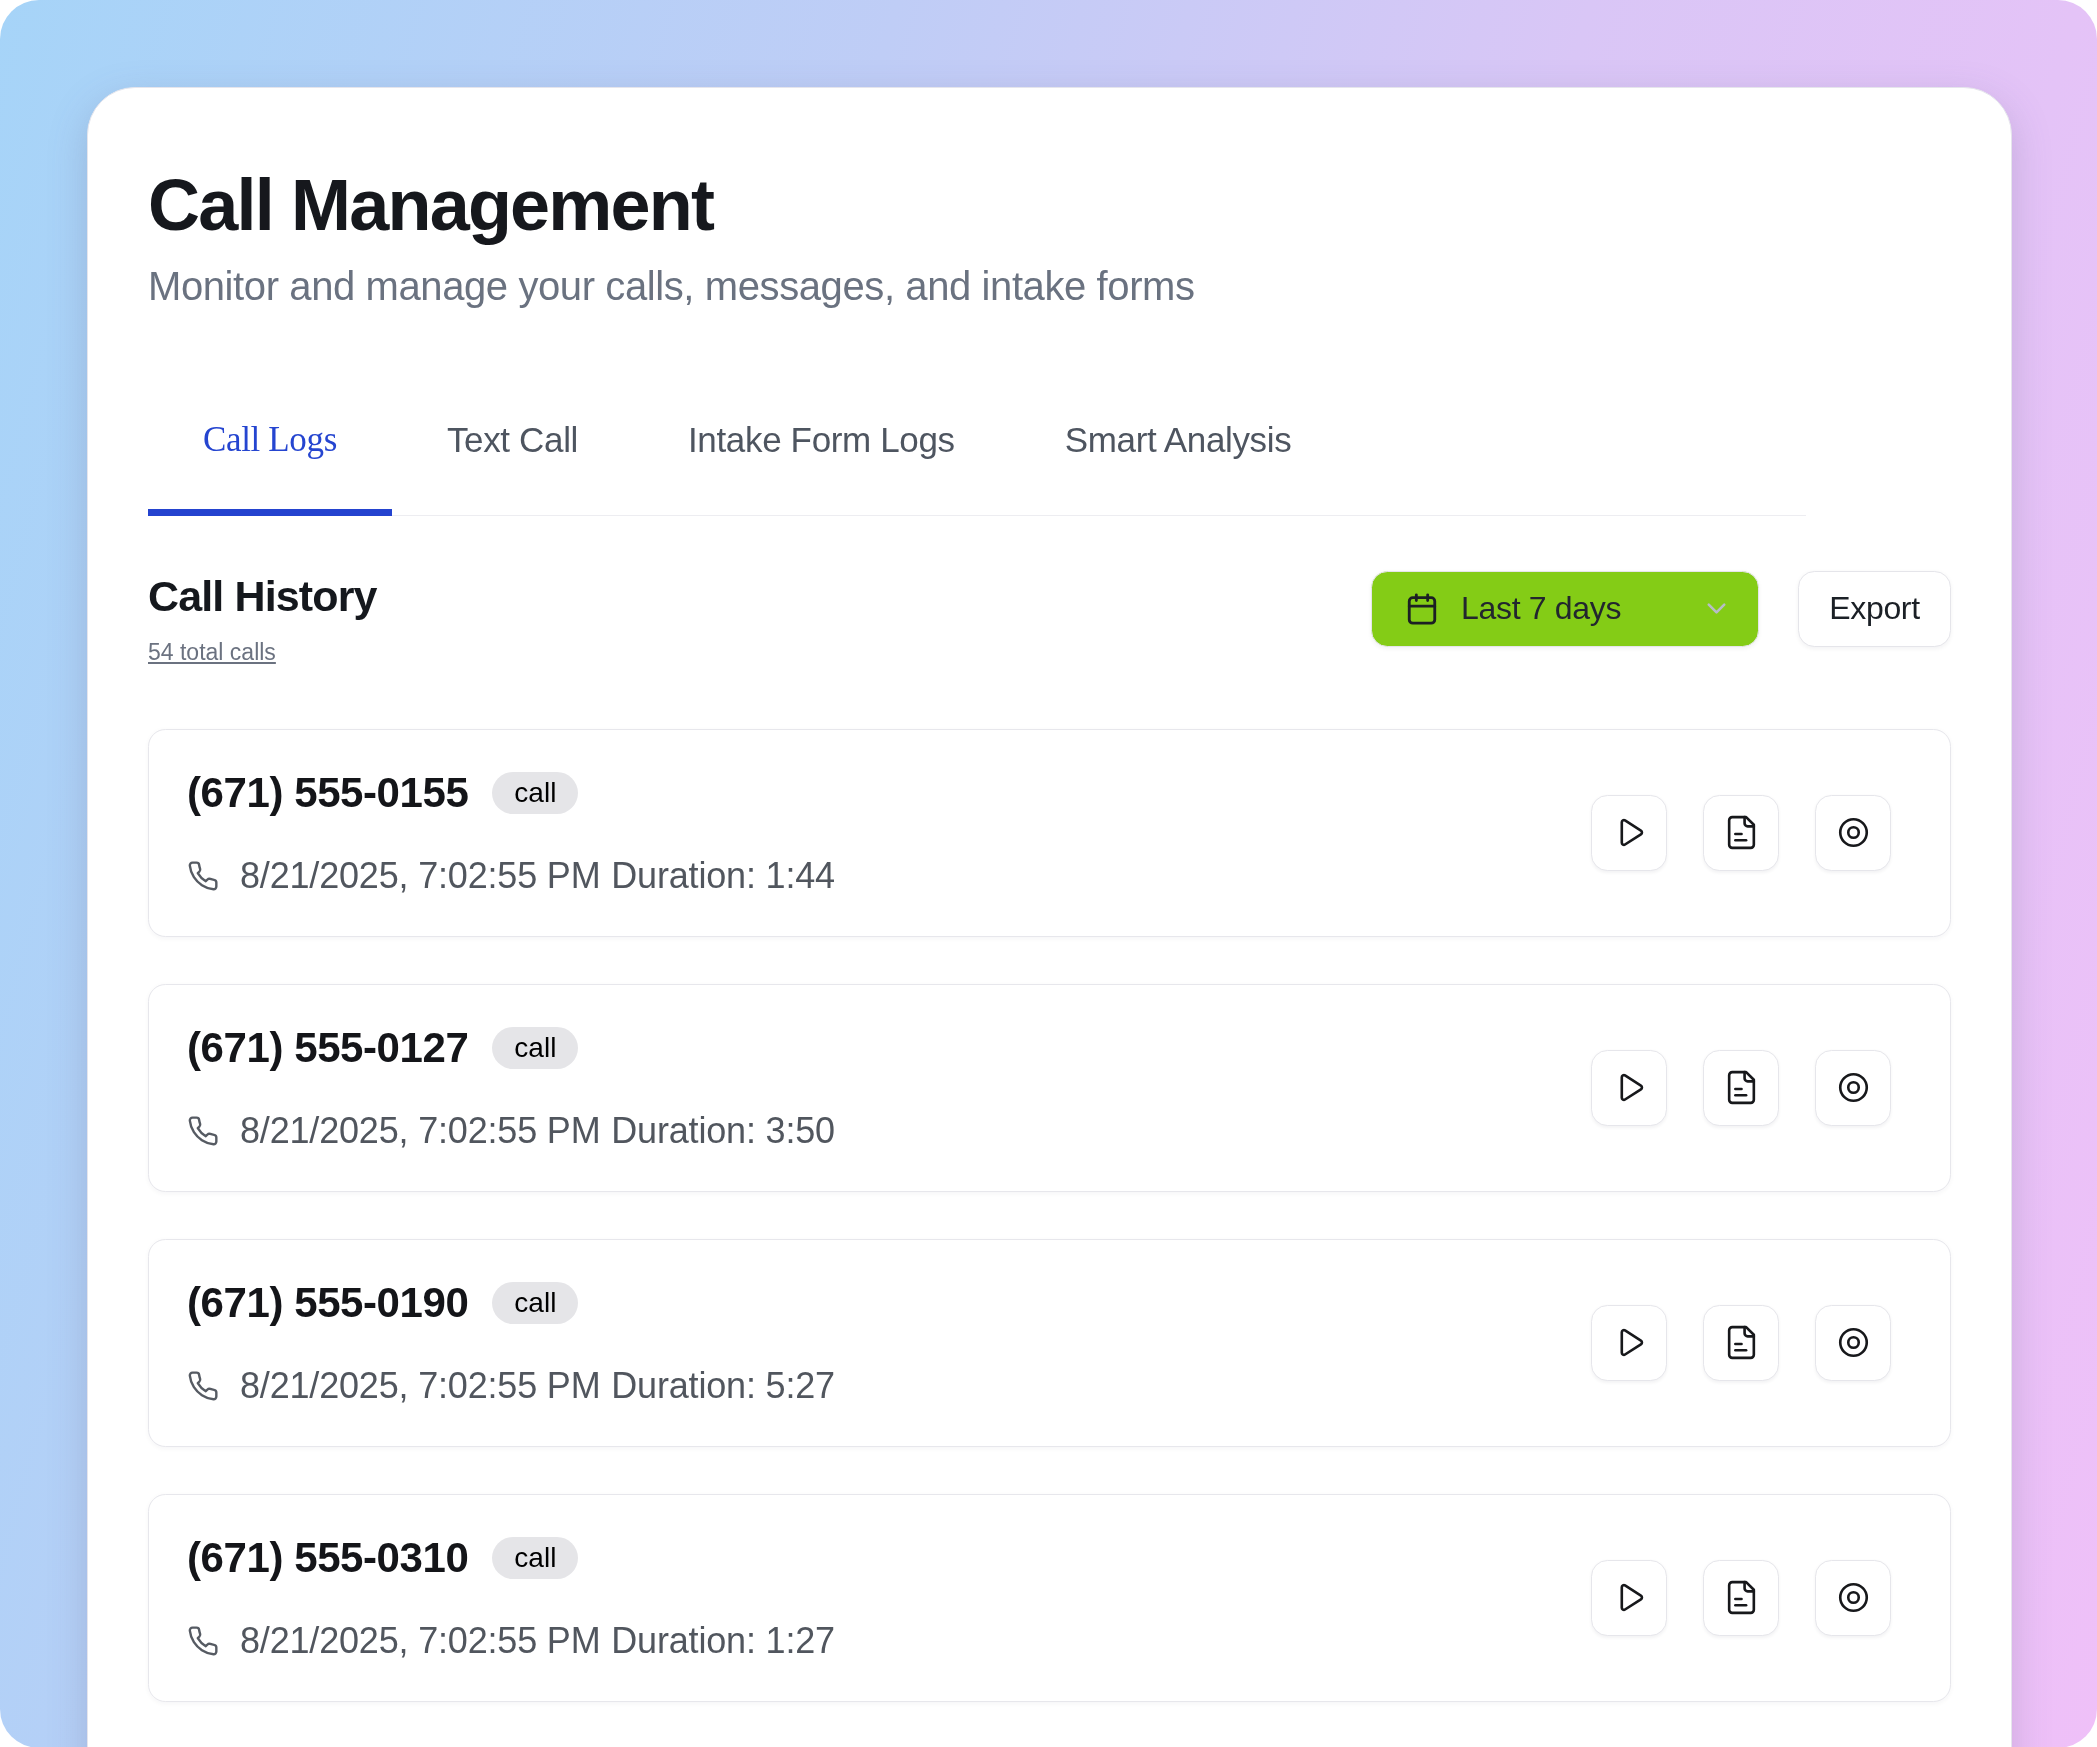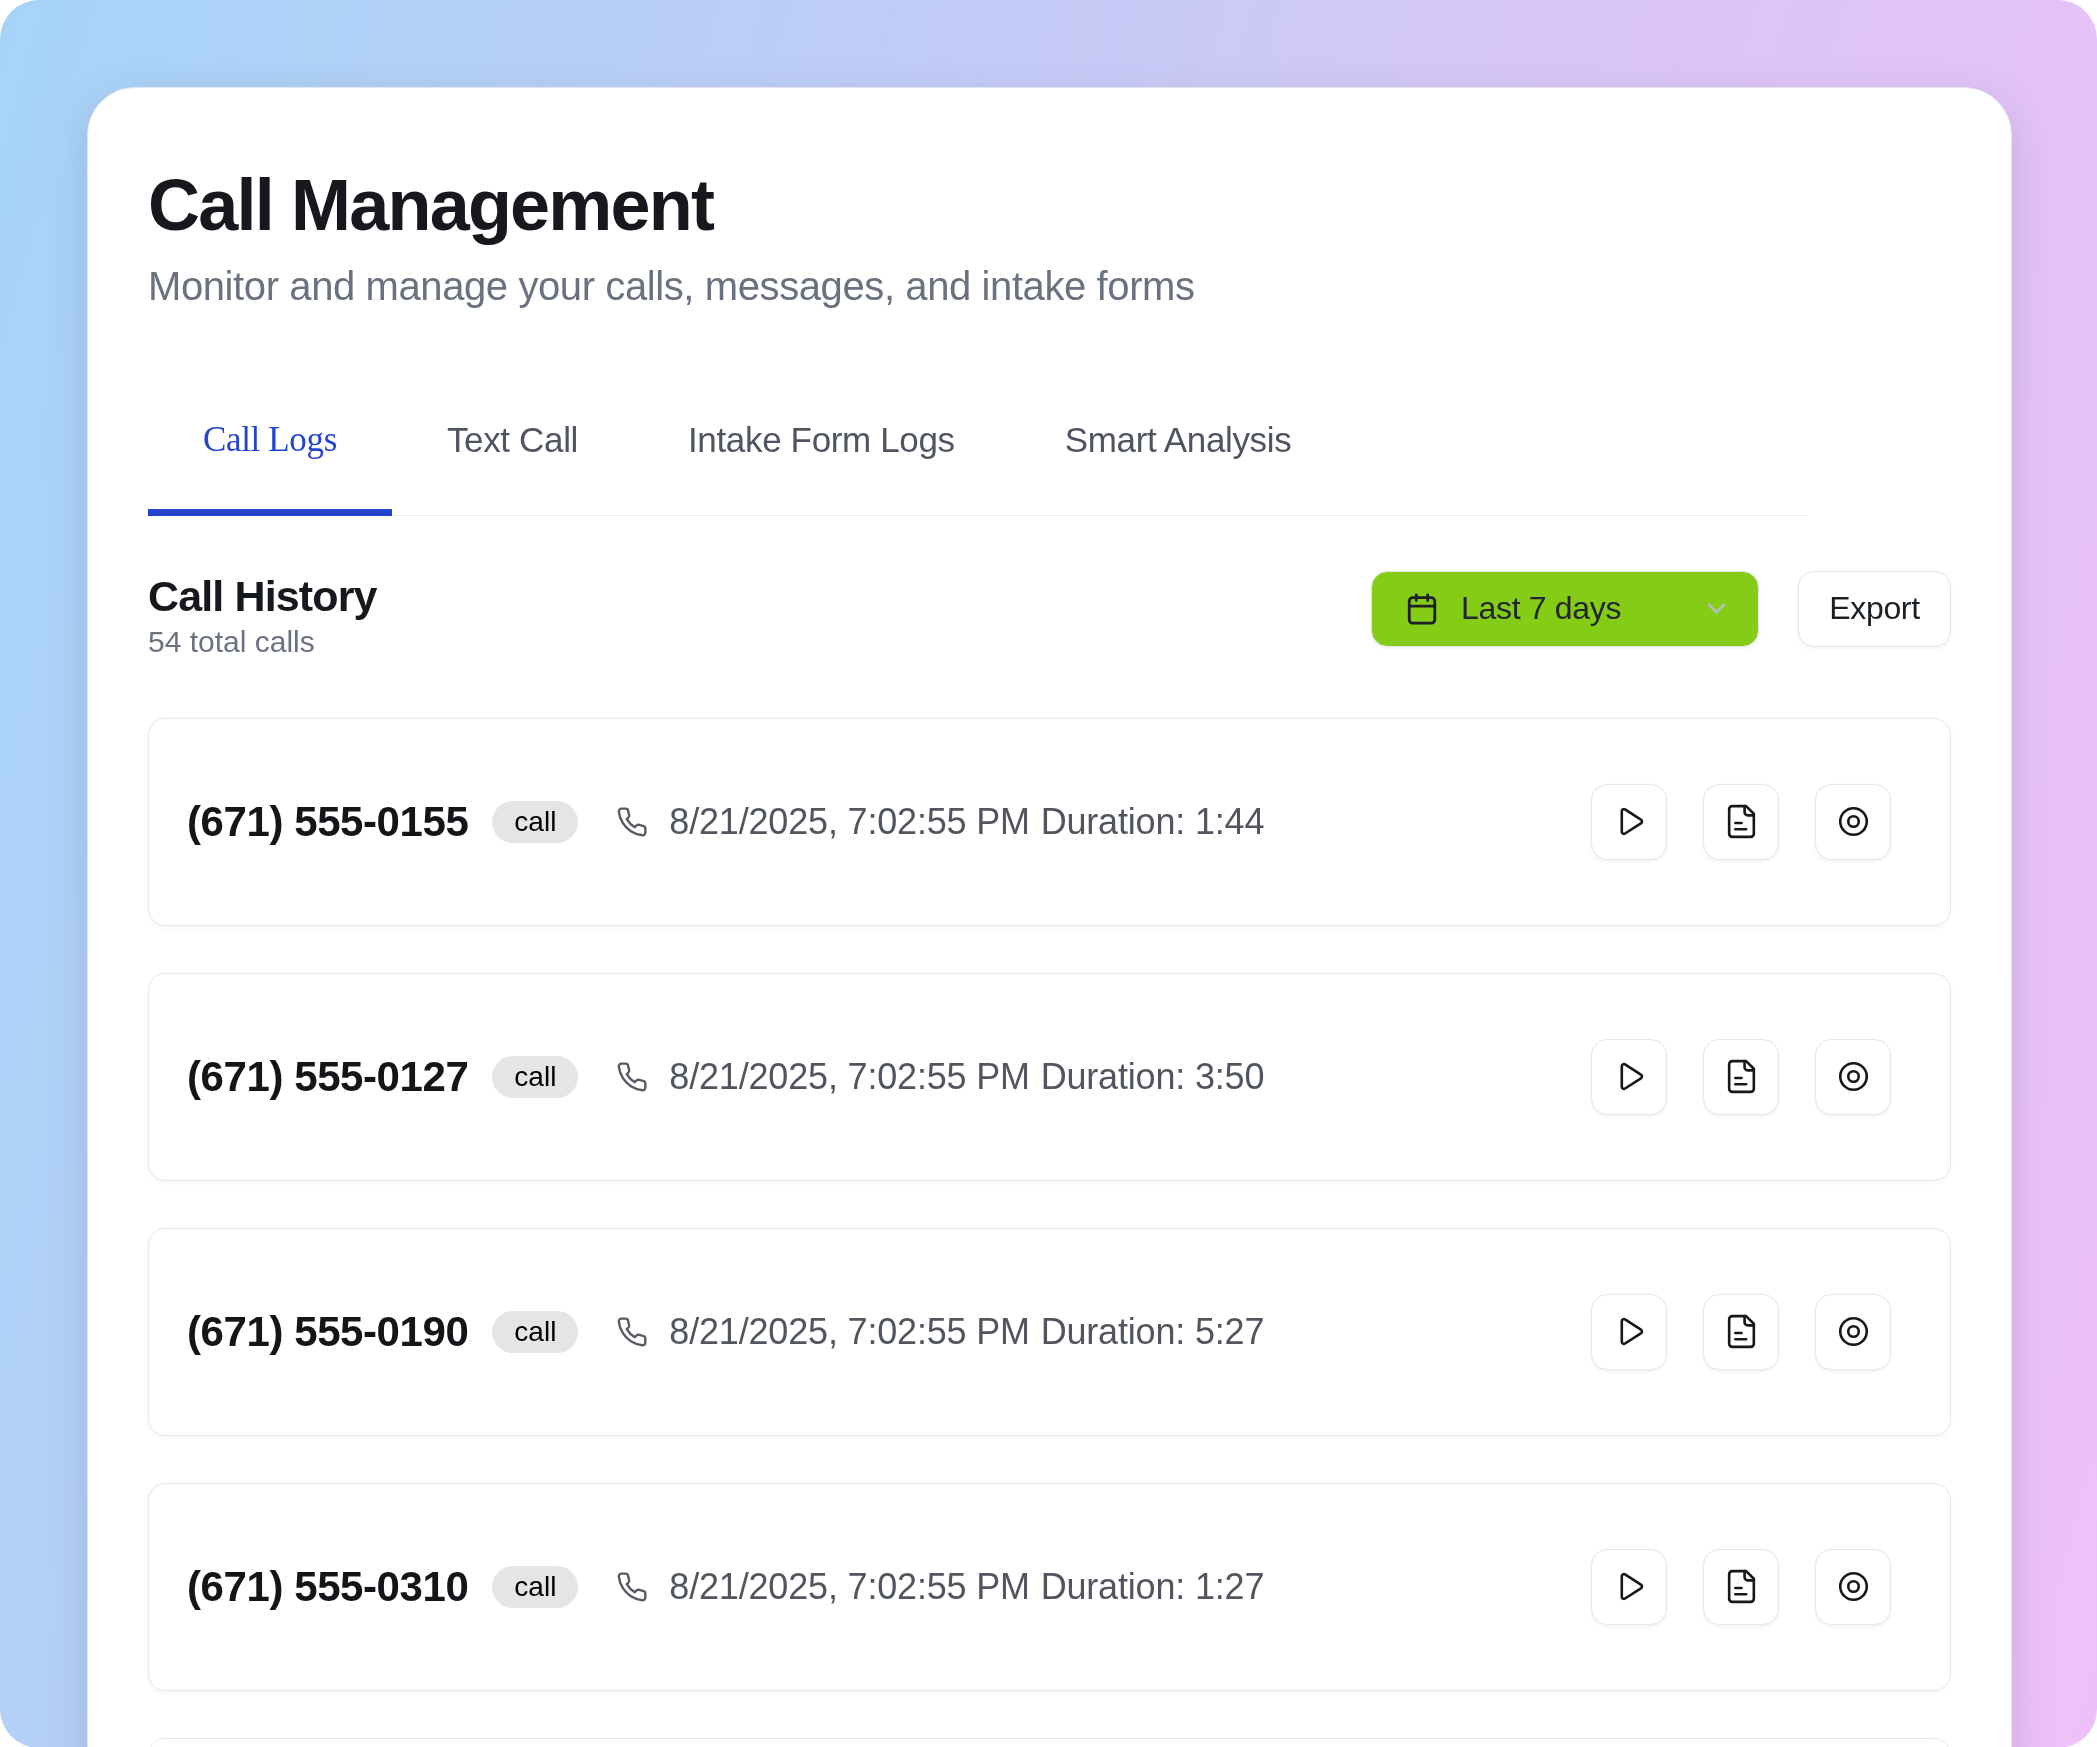--- a/index.html
+++ b/index.html
@@ -19,21 +19,21 @@
   .page-title { font-size: 72px; font-weight: 700; color: #16181d; letter-spacing: -0.025em; line-height: 1.2; }
   .page-subtitle { margin-top: 14px; font-size: 40px; color: #6a7280; line-height: 1.2; letter-spacing: -0.01em; }
 
   .tabs { margin-top: 109px; display: flex; align-items: flex-start; width: 1658px; border-bottom: 1.6px solid #ededf1; }
   .tab { background: none; border: none; font-family: inherit; font-size: 35px; color: #4e5560; letter-spacing: -0.01em;
          padding: 0 55px 48px 55px; line-height: 42px; cursor: pointer; }
   .tab.active { color: #2545d0; border-bottom: 7.6px solid #2443cf; margin-bottom: -1.6px; font-weight: 400; font-family: Liberation Serif, serif; }
 
   .history-header { margin-top: 55px; display: flex; justify-content: space-between; align-items: flex-start; }
   .history-heading { font-size: 43px; font-weight: 700; color: #15181d; letter-spacing: -0.02em; line-height: 51px; }
-  .history-count { font-size: 30px; color: #6b7280; line-height: 39px; }
+  .history-count { margin-top: 11px; font-size: 23px; color: #6b7280; line-height: 39px; text-decoration: underline; }
 
   .header-controls { display: flex; gap: 39px; }
   .date-filter {
     width: 388px; height: 76px; background: #84cc16; border: 1.6px solid #e5e5ea; border-radius: 16.4px;
     display: flex; align-items: center; padding: 0 26px 0 33px; cursor: pointer;
     box-shadow: 0 1.1px 4.4px rgba(20,20,40,0.05); font-family: inherit;
   }
   .date-filter .cal { width: 34px; height: 34px; color: #1c1f24; flex: 0 0 auto; }
   .date-filter .label { font-size: 32px; color: #22262e; margin-left: 22px; flex: 1 1 auto; text-align: left; letter-spacing: -0.01em; }
   .date-filter .chev { width: 31px; height: 31px; color: #b7bdc7; flex: 0 0 auto; }
@@ -44,21 +44,21 @@
   }
 
   .call-list { margin-top: 57px; }
   .card {
     height: 208px; border: 1.6px solid #e7e7ec; border-radius: 17.5px; background: #fff;
     box-shadow: 0 1.6px 5.5px rgba(20,20,40,0.04);
     display: flex; justify-content: space-between; align-items: center;
     padding: 0 59px 0 38px; margin-bottom: 47px;
   }
   .card-sliver { height: 38px; margin-bottom: 0; box-shadow: none; }
-  .card-left { display: flex; flex-direction: row; gap: 38px; }
+  .card-left { display: flex; flex-direction: column; gap: 38px; }
   .row1 { display: flex; align-items: center; gap: 24px; }
   .call-number { font-size: 42px; font-weight: 700; color: #141519; letter-spacing: -0.01em; }
   .badge {
     height: 42px; padding: 0 22px; border-radius: 25px; background: #e5e5e8;
     display: flex; align-items: center; font-size: 28px; color: #000000;
   }
   .row2 { display: flex; align-items: center; gap: 21px; color: #53585f; }
   .row2 .phone-ic { width: 32px; height: 32px; color: #565b63; flex: 0 0 auto; }
   .meta { font-size: 36px; color: #51565e; letter-spacing: -0.005em; }
   .meta .dur { margin-left: 0.3em; }

